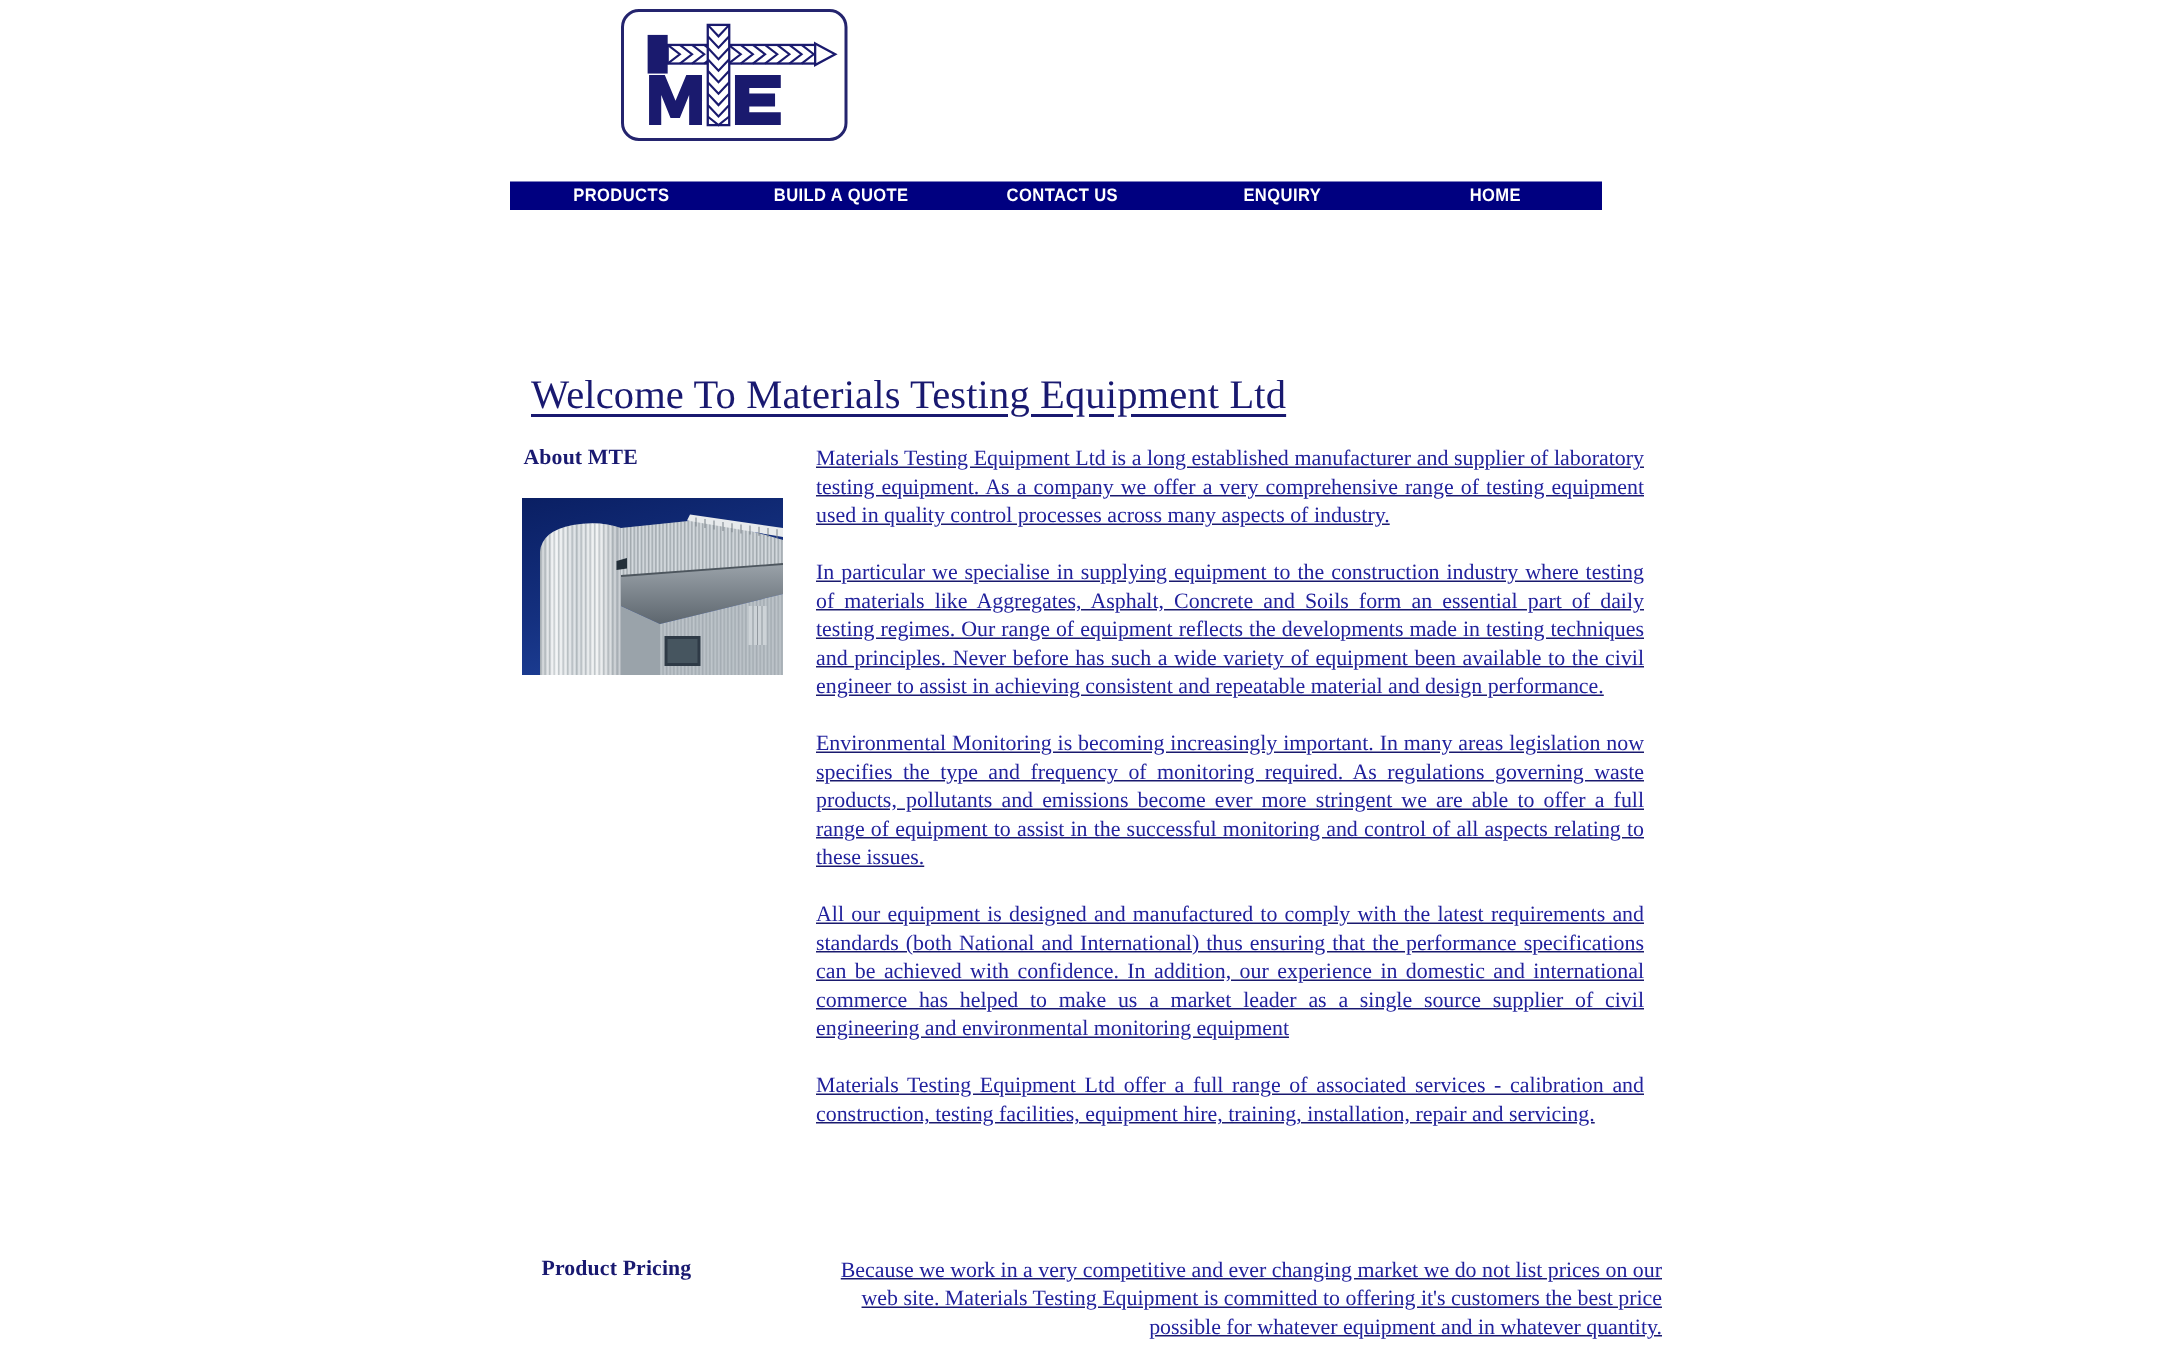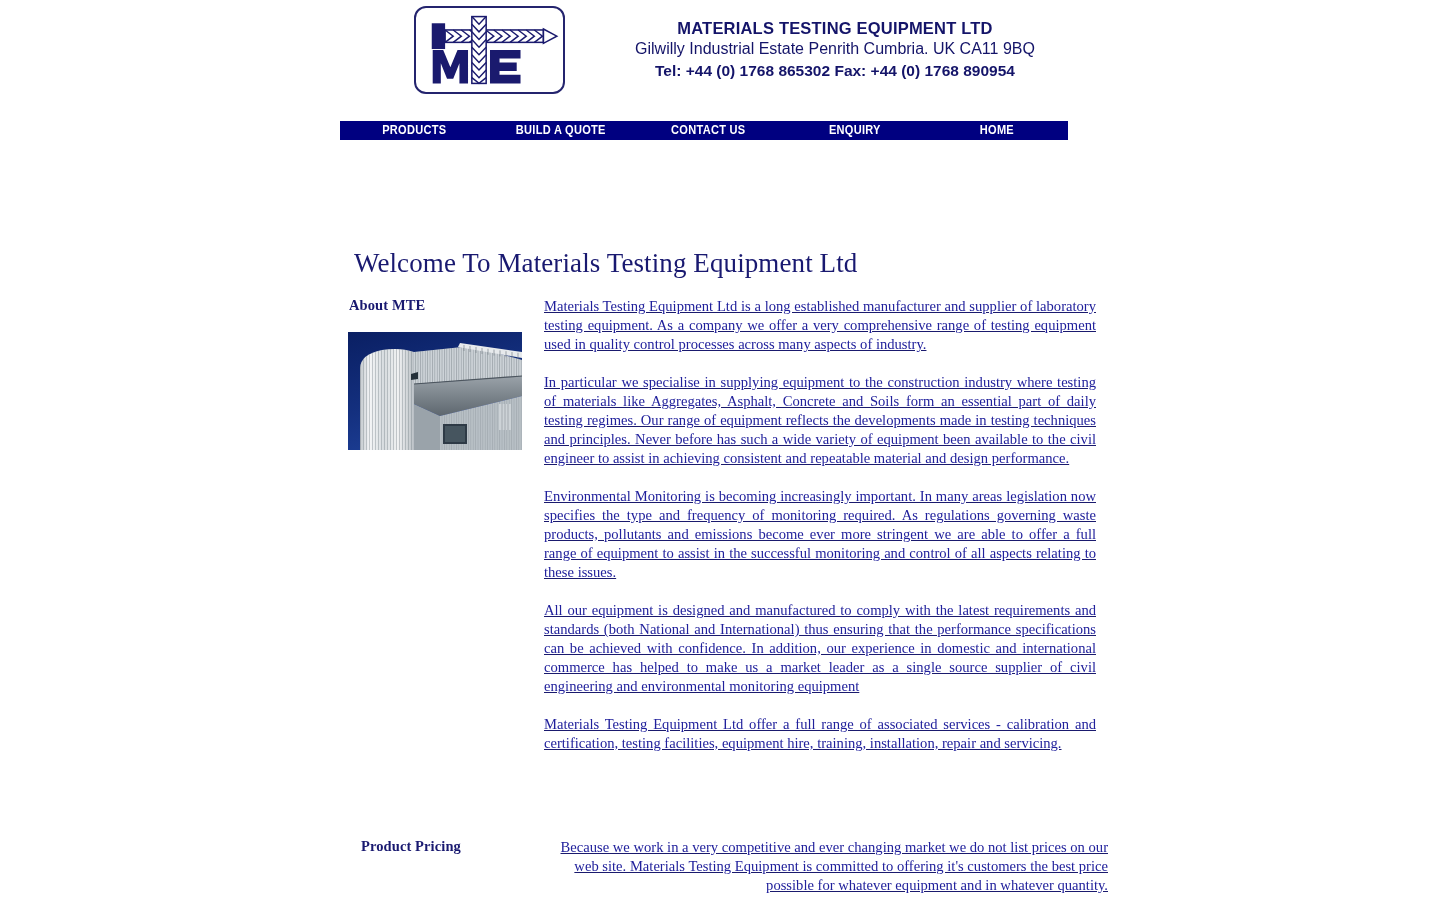--- a/index.html
+++ b/index.html
@@ -93,20 +93,21 @@
   .nav-item:nth-child(5) { width: 148px; }
 
   
   .page-title {
     position: absolute;
     left: 354px;
     top: 230px;
     font-size: 27px;
     font-weight: normal;
     color: #191970;
+    text-decoration: underline;
     text-underline-offset: 4px;
     letter-spacing: 0.1px;
     white-space: nowrap;
   }
 
   .content {
     position: absolute;
     left: 348px;
     top: 297px;
     width: 748px;
@@ -200,25 +201,20 @@
         <path d="M57 65 L64.5 73 L72 65"></path>
         <path d="M57 73 L64.5 79 L72 73"></path>
       </g>
 
       <path d="M16 79 L16 44 L27 44 L34.5 62 L42 44 L53 44 L53 79 L44 79 L44 58 L37.5 74 L31 74 L24.5 58 L24.5 79 Z" fill="#1a1a6e"></path>
 
       <path d="M76 44 L108 44 L108 53 L86 53 L86 57 L104 57 L104 66 L86 66 L86 70 L108 70 L108 79 L76 79 Z" fill="#1a1a6e"></path>
     </svg>
   </div>
 
-  <div class="header-text">
-    <div class="company-name">MATERIALS TESTING EQUIPMENT LTD</div>
-    <div class="company-address">Gilwilly Industrial Estate Penrith Cumbria. UK CA11 9BQ</div>
-    <div class="company-phone">Tel: +44 (0) 1768 865302 Fax: +44 (0) 1768 890954</div>
-  </div>
 </div>
 
 <div class="navbar">
   <a class="nav-item" href="#">PRODUCTS</a>
   <a class="nav-item" href="#">BUILD A QUOTE</a>
   <a class="nav-item" href="#">CONTACT US</a>
   <a class="nav-item" href="#">ENQUIRY</a>
   <a class="nav-item" href="#">HOME</a>
 </div>
 
@@ -299,21 +295,21 @@
 
         <path d="M66 52 L174 44" stroke="#4d565e" stroke-width="1.2" fill="none"></path>
       </svg>
     </div>
 
     <div class="section-body">
       <p class="copy">Materials Testing Equipment Ltd is a long established manufacturer and supplier of laboratory testing equipment. As a company we offer a very comprehensive range of testing equipment used in quality control processes across many aspects of industry.</p>
       <p class="copy">In particular we specialise in supplying equipment to the construction industry where testing of materials like Aggregates, Asphalt, Concrete and Soils form an essential part of daily testing regimes. Our range of equipment reflects the developments made in testing techniques and principles. Never before has such a wide variety of equipment been available to the civil engineer to assist in achieving consistent and repeatable material and design performance.</p>
       <p class="copy">Environmental Monitoring is becoming increasingly important. In many areas legislation now specifies the type and frequency of monitoring required. As regulations governing waste products, pollutants and emissions become ever more stringent we are able to offer a full range of equipment to assist in the successful monitoring and control of all aspects relating to these issues.</p>
       <p class="copy">All our equipment is designed and manufactured to comply with the latest requirements and standards (both National and International) thus ensuring that the performance specifications can be achieved with confidence. In addition, our experience in domestic and international commerce has helped to make us a market leader as a single source supplier of civil engineering and environmental monitoring equipment</p>
-      <p class="copy last">Materials Testing Equipment Ltd offer a full range of associated services - calibration and certification, testing facilities, equipment hire, training, installation, repair and servicing.</p>
+      <p class="copy last">Materials Testing Equipment Ltd offer a full range of associated services - calibration and construction, testing facilities, equipment hire, training, installation, repair and servicing.</p>
     </div>
   </div>
 </div>
 
 <div class="pricing-section">
   <div class="section-aside">
     <div class="section-heading">Product Pricing</div>
   </div>
   <div class="section-body">
     <p class="copy ragged last">Because we work in a very competitive and ever changing market we do not list prices on our web site. Materials Testing Equipment is committed to offering it's customers the best price possible for whatever equipment and in whatever quantity.</p>

